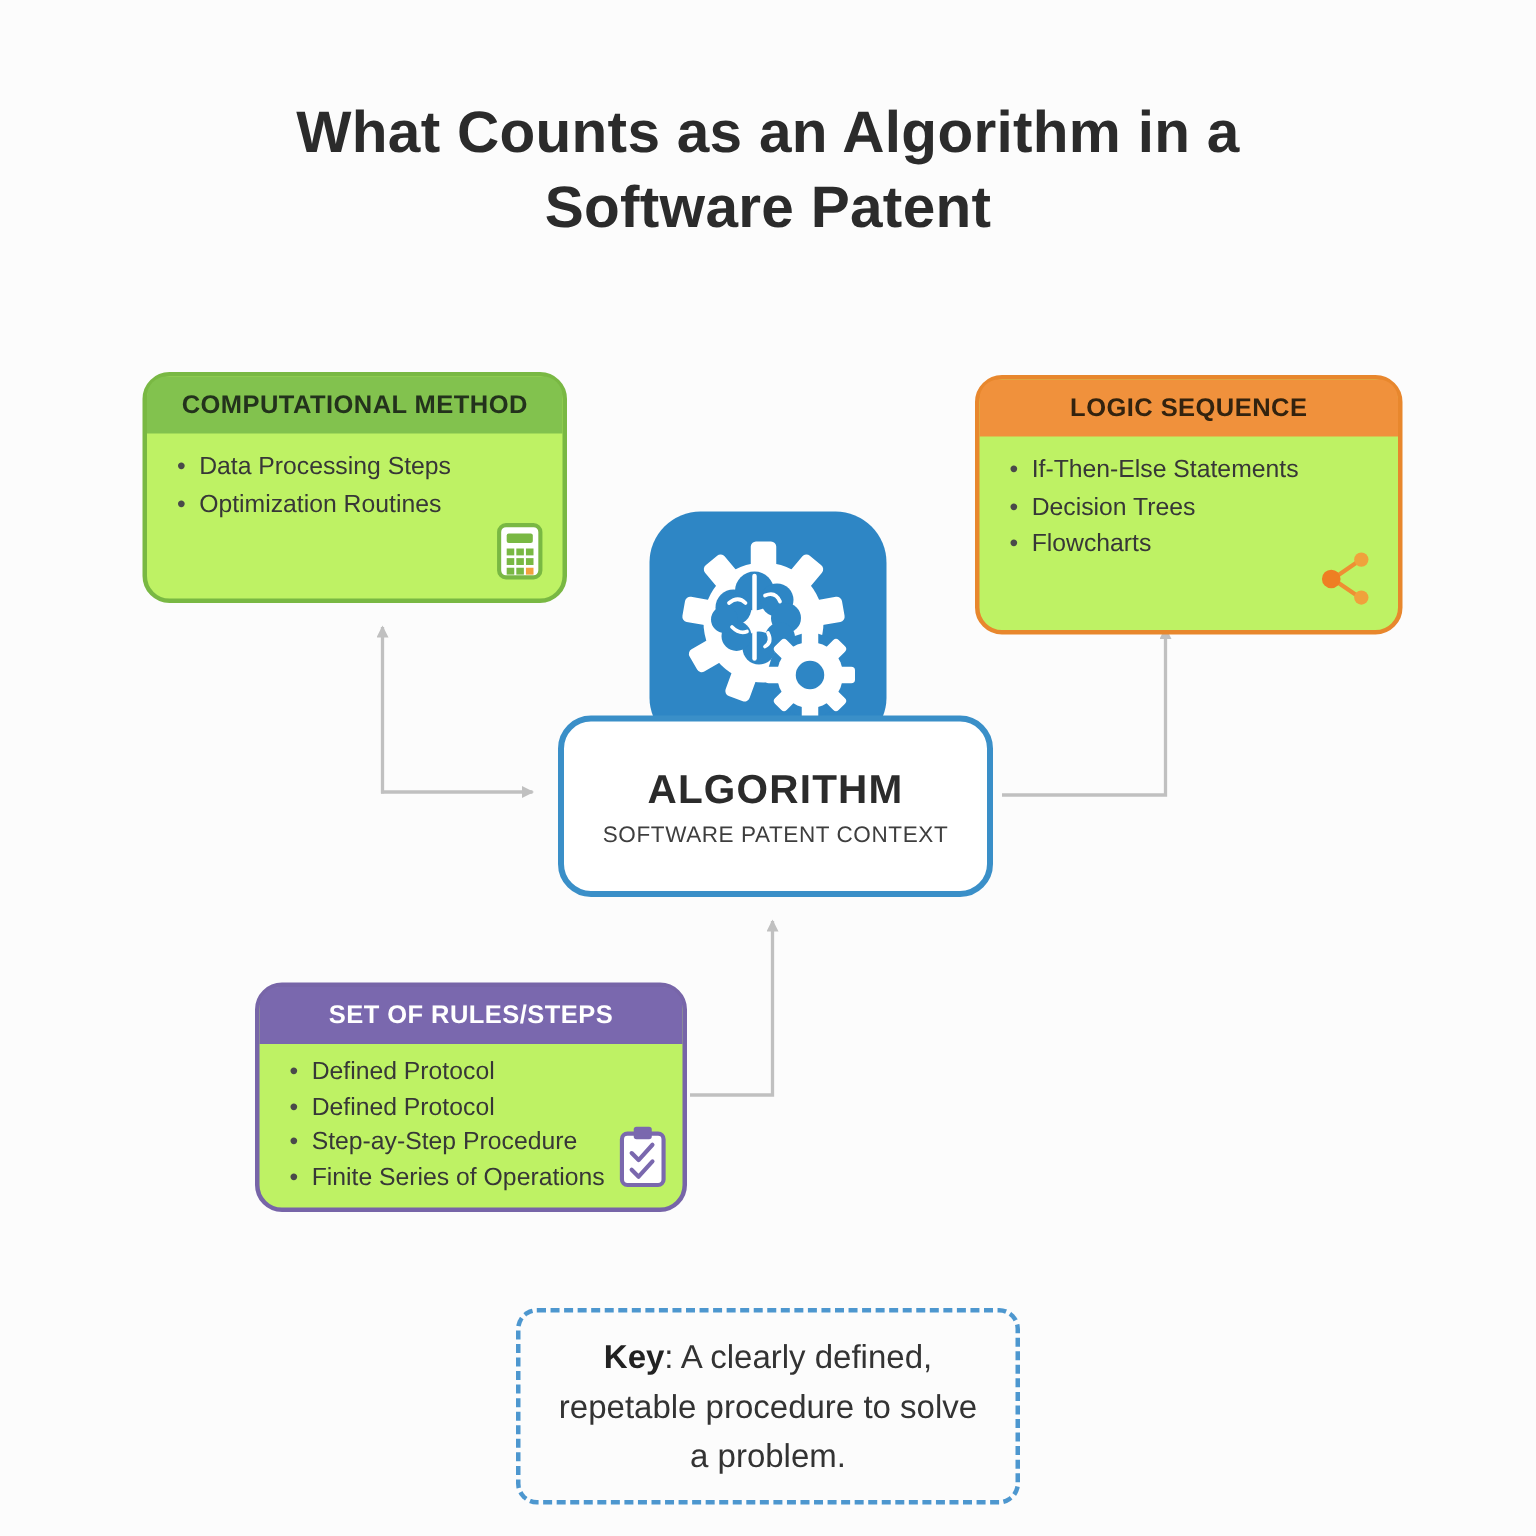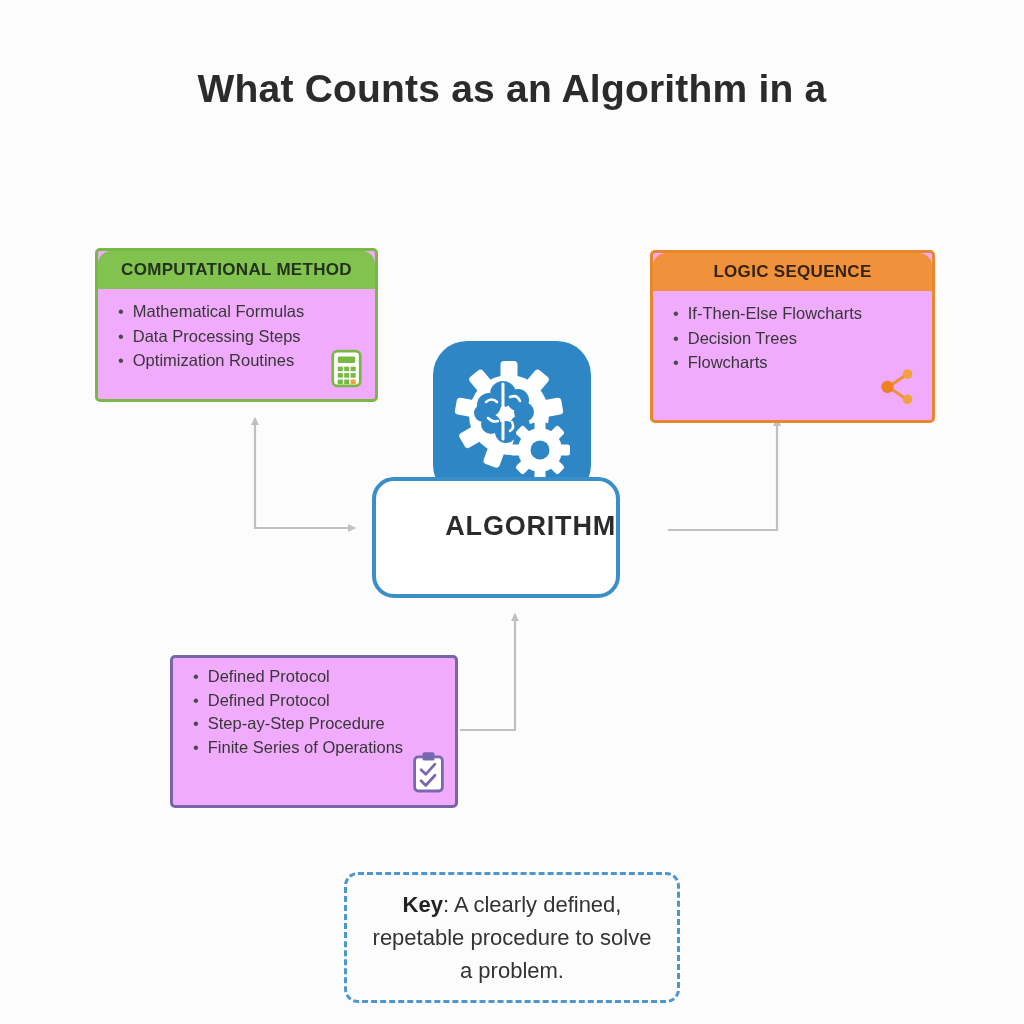--- a/index.html
+++ b/index.html
@@ -4,43 +4,43 @@
 <style>
   html,body{margin:0;padding:0;}
   body{background:#f4f4f4;font-family:"Liberation Sans","DejaVu Sans",sans-serif;}
   .canvas{position:relative;width:1024px;height:1024px;background:#FCFCFC;overflow:hidden;margin:0 auto;}
 
   .title{position:absolute;top:64px;left:0;right:0;margin:0;text-align:center;
          font-size:39px;font-weight:700;color:#2B2B2B;line-height:1.27;letter-spacing:0.2px;}
 
   .arrows{position:absolute;left:0;top:0;pointer-events:none;}
 
-  .card{position:absolute;background:#f0abfc;border-radius:5px;box-sizing:border-box;}
+  .card{position:absolute;background:#bef264;border-radius:18px;box-sizing:border-box;}
   .card header{font-weight:700;font-size:17px;text-align:center;letter-spacing:0.3px;
                padding:9px 6px;border-radius:13px 13px 0 0;}
   .card ul{list-style:none;margin:10px 0 0 0;padding:0 14px 0 20px;}
   .card li{font-size:16.5px;color:#373737;line-height:24.5px;}
   .card li::before{content:"•";margin-right:9px;color:#4a4a4a;}
   .corner-icon{position:absolute;}
 
   .card.green{left:95px;top:248px;width:283px;height:154px;border:3px solid #79B843;}
   .card.green header{background:#82C24E;color:#23321C;}
 
   .card.orange{left:650px;top:250px;width:285px;height:173px;border:3px solid #E8872D;}
   .card.orange header{background:#F0913C;color:#33230F;}
 
   .card.purple{left:170px;top:655px;width:288px;height:153px;border:3px solid #7765A8;}
   .card.purple header{background:#7A68AE;color:#ffffff;}
   .card.purple ul{margin-top:7px;}
   .card.purple li{line-height:23.5px;}
 
   .center-icon{position:absolute;left:433px;top:341px;width:158px;height:158px;
                background:#2E86C5;border-radius:34px;display:flex;align-items:center;justify-content:center;}
-  .center-box{position:absolute;left:372px;top:477px;width:248px;height:121px;background:#ffffff;
-              border:4px solid #3A8FC8;border-radius:22px;box-sizing:border-box;text-align:right;}
+  .center-box{position:absolute;left:372px;top:477px;width:290px;height:121px;background:#ffffff;
+              border:4px solid #3A8FC8;border-radius:22px;box-sizing:border-box;text-align:center;}
   .center-box .c-title{margin-top:30px;font-size:27px;font-weight:700;color:#2B2B2B;letter-spacing:0.8px;}
   .center-box .c-sub{margin-top:6px;font-size:15px;color:#3E3E3E;letter-spacing:0.4px;}
 
   .key-box{position:absolute;left:344px;top:872px;width:336px;box-sizing:border-box;
            border:3px dashed #4D97CF;border-radius:14px;padding:13px 20px;
            text-align:center;font-size:22px;color:#333;line-height:1.5;background:#FCFCFC;}
   .key-box .key-label{font-weight:700;color:#222;}
 </style>
 </head>
 <body>
@@ -52,26 +52,25 @@
       <marker id="arw" markerWidth="10" markerHeight="10" refX="7" refY="4" orient="auto" markerUnits="userSpaceOnUse">
         <path d="M0,0 L8,4 L0,8 Z" fill="#C0C0C0"></path>
       </marker>
     </defs>
     <path d="M255,529 L255,418" fill="none" stroke="#C0C0C0" stroke-width="2.2" marker-end="url(#arw)"></path>
     <path d="M254,528 L355,528" fill="none" stroke="#C0C0C0" stroke-width="2.2" marker-end="url(#arw)"></path>
     <path d="M668,530 L777,530 L777,419" fill="none" stroke="#C0C0C0" stroke-width="2.2" marker-end="url(#arw)"></path>
     <path d="M460,730 L515,730 L515,614" fill="none" stroke="#C0C0C0" stroke-width="2.2" marker-end="url(#arw)"></path>
   </svg>
 
-  <h1 class="title"><span>What Counts as an Algorithm in a</span><br></h1>
+  <h1 class="title"><span>What Counts as an Algorithm in a</span><br><span>Software Patent</span></h1>
 
   <section class="card green">
     <header>COMPUTATIONAL METHOD</header>
     <ul>
-      <li>Mathematical Formulas</li>
       <li>Data Processing Steps</li>
       <li>Optimization Routines</li>
     </ul>
     <span class="corner-icon" style="right:12px;bottom:7px;">
       <svg width="33" height="39" viewBox="0 0 36 42">
         <rect x="3" y="2" width="30" height="38" rx="5" fill="#ffffff" stroke="#79B843" stroke-width="3"></rect>
         <rect x="8.5" y="8" width="19" height="7" rx="1.5" fill="#79B843"></rect>
         <rect x="8.5" y="19" width="5.5" height="5" fill="#79B843"></rect>
         <rect x="15.5" y="19" width="5.5" height="5" fill="#79B843"></rect>
         <rect x="22.5" y="19" width="5.5" height="5" fill="#79B843"></rect>
@@ -81,21 +80,21 @@
         <rect x="8.5" y="33" width="5.5" height="5" fill="#79B843"></rect>
         <rect x="15.5" y="33" width="5.5" height="5" fill="#79B843"></rect>
         <rect x="22.5" y="33" width="5.5" height="5" fill="#F0A23C"></rect>
       </svg>
     </span>
   </section>
 
   <section class="card orange">
     <header>LOGIC SEQUENCE</header>
     <ul>
-      <li>If-Then-Else Flowcharts</li>
+      <li>If-Then-Else Statements</li>
       <li>Decision Trees</li>
       <li>Flowcharts</li>
     </ul>
     <span class="corner-icon" style="right:13px;bottom:9px;">
       <svg width="42" height="42" viewBox="0 0 44 44">
         <path d="M12,23 L31,10 M12,23 L31,36" stroke="#EE8F33" stroke-width="3" fill="none"></path>
         <circle cx="11" cy="23" r="6.5" fill="#EE7F23"></circle>
         <circle cx="32" cy="9.5" r="5" fill="#F0A23C"></circle>
         <circle cx="32" cy="36" r="5" fill="#F0A23C"></circle>
       </svg>
@@ -146,23 +145,25 @@
           <rect x="95.5" y="73" width="11" height="16" rx="2.5" transform="rotate(315,101,103)"></rect>
           <circle cx="101" cy="103" r="22"></circle>
         </g>
         <circle cx="101" cy="103" r="9.5" fill="#2E86C5"></circle>
       </g>
     </svg>
   </div>
 
   <div class="center-box">
     <div class="c-title">ALGORITHM</div>
+    <div class="c-sub">SOFTWARE PATENT CONTEXT</div>
   </div>
 
   <section class="card purple">
+    <header>SET OF RULES/STEPS</header>
     <ul>
       <li>Defined Protocol</li>
       <li>Defined Protocol</li>
       <li>Step-ay-Step Procedure</li>
       <li>Finite Series of Operations</li>
     </ul>
     <span class="corner-icon" style="right:8px;bottom:6px;">
       <svg width="37" height="45" viewBox="0 0 40 48">
         <rect x="5" y="7" width="30" height="37" rx="4" fill="#ffffff" stroke="#7A68AE" stroke-width="3"></rect>
         <rect x="13.5" y="2" width="13" height="9" rx="2" fill="#7A68AE"></rect>

